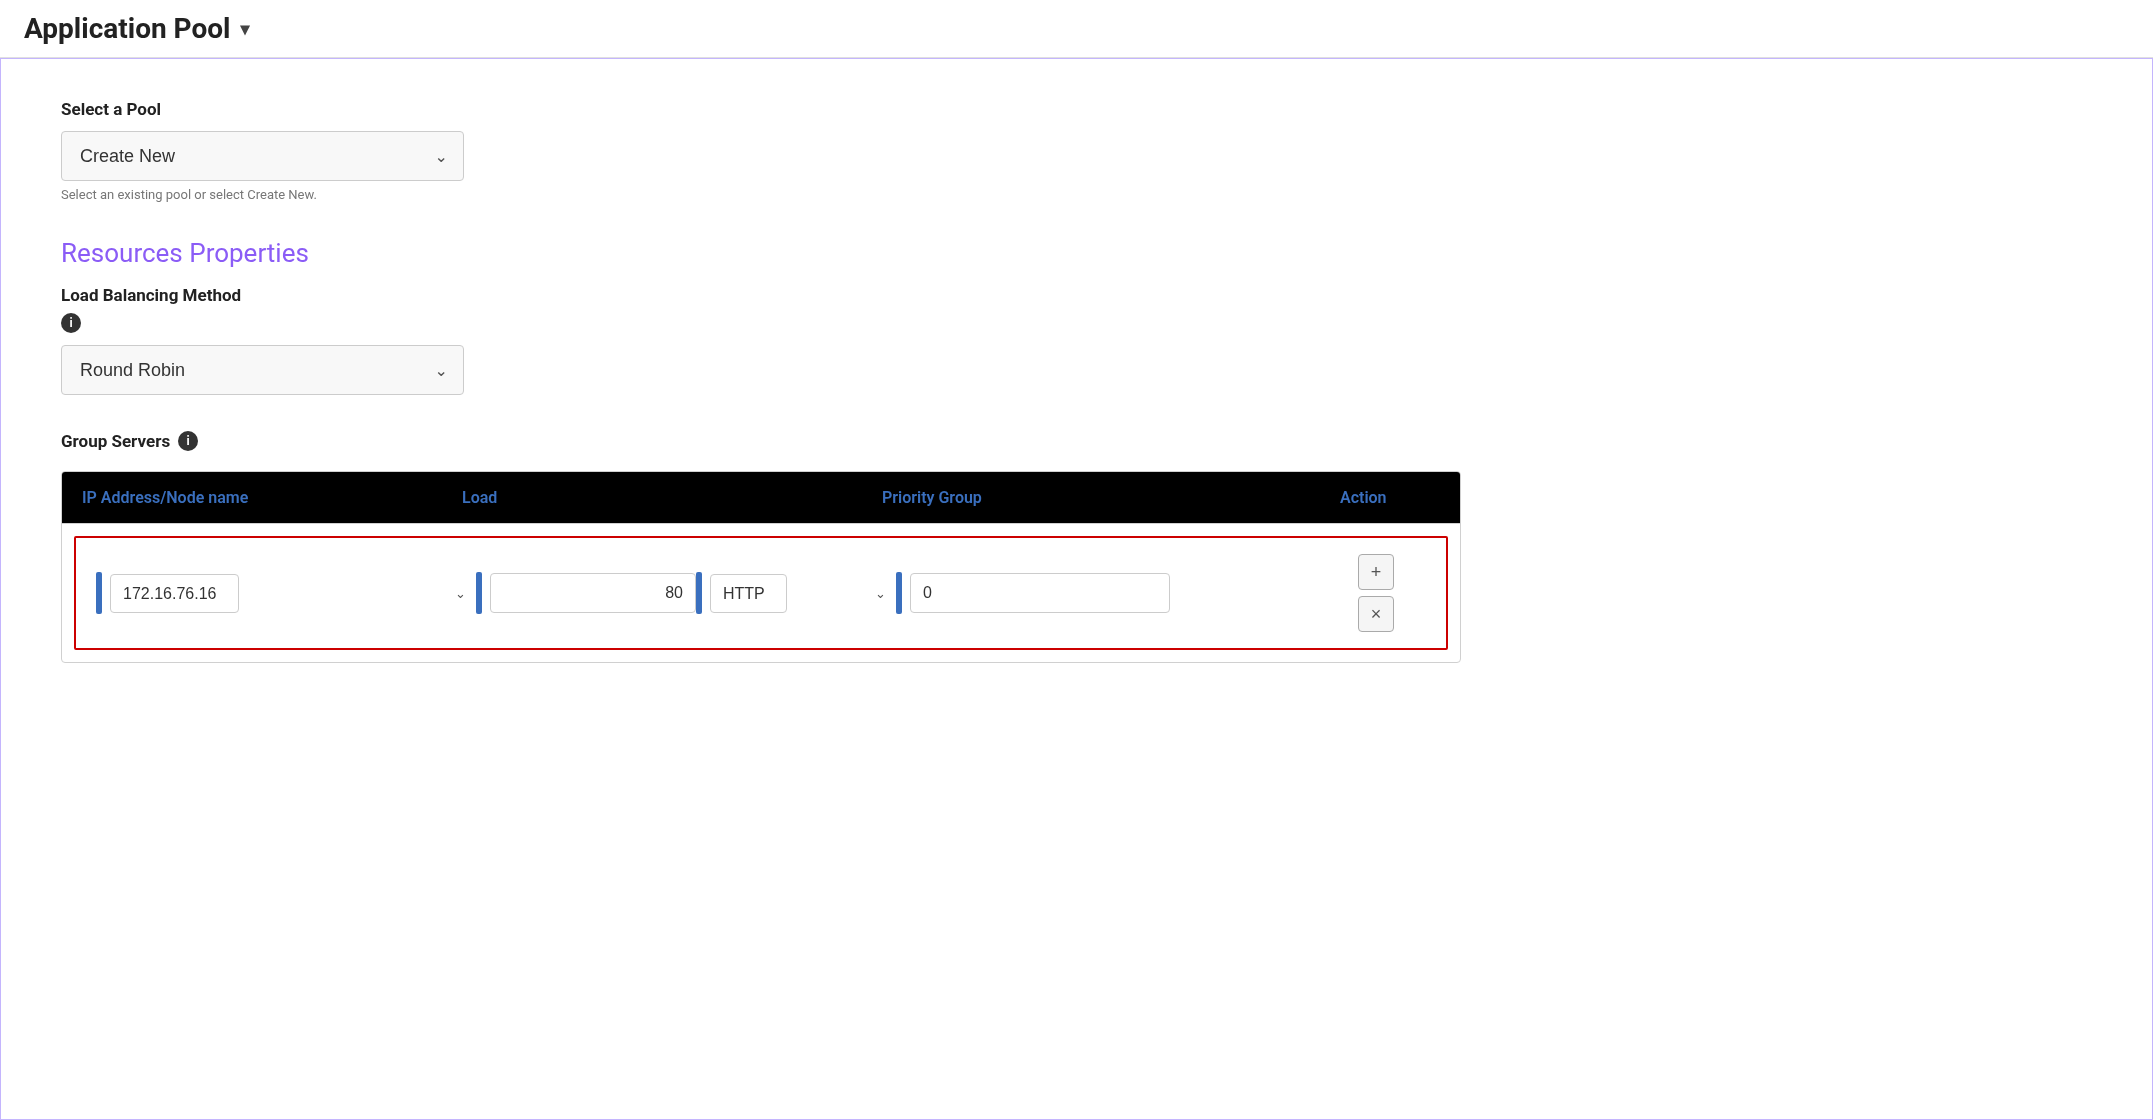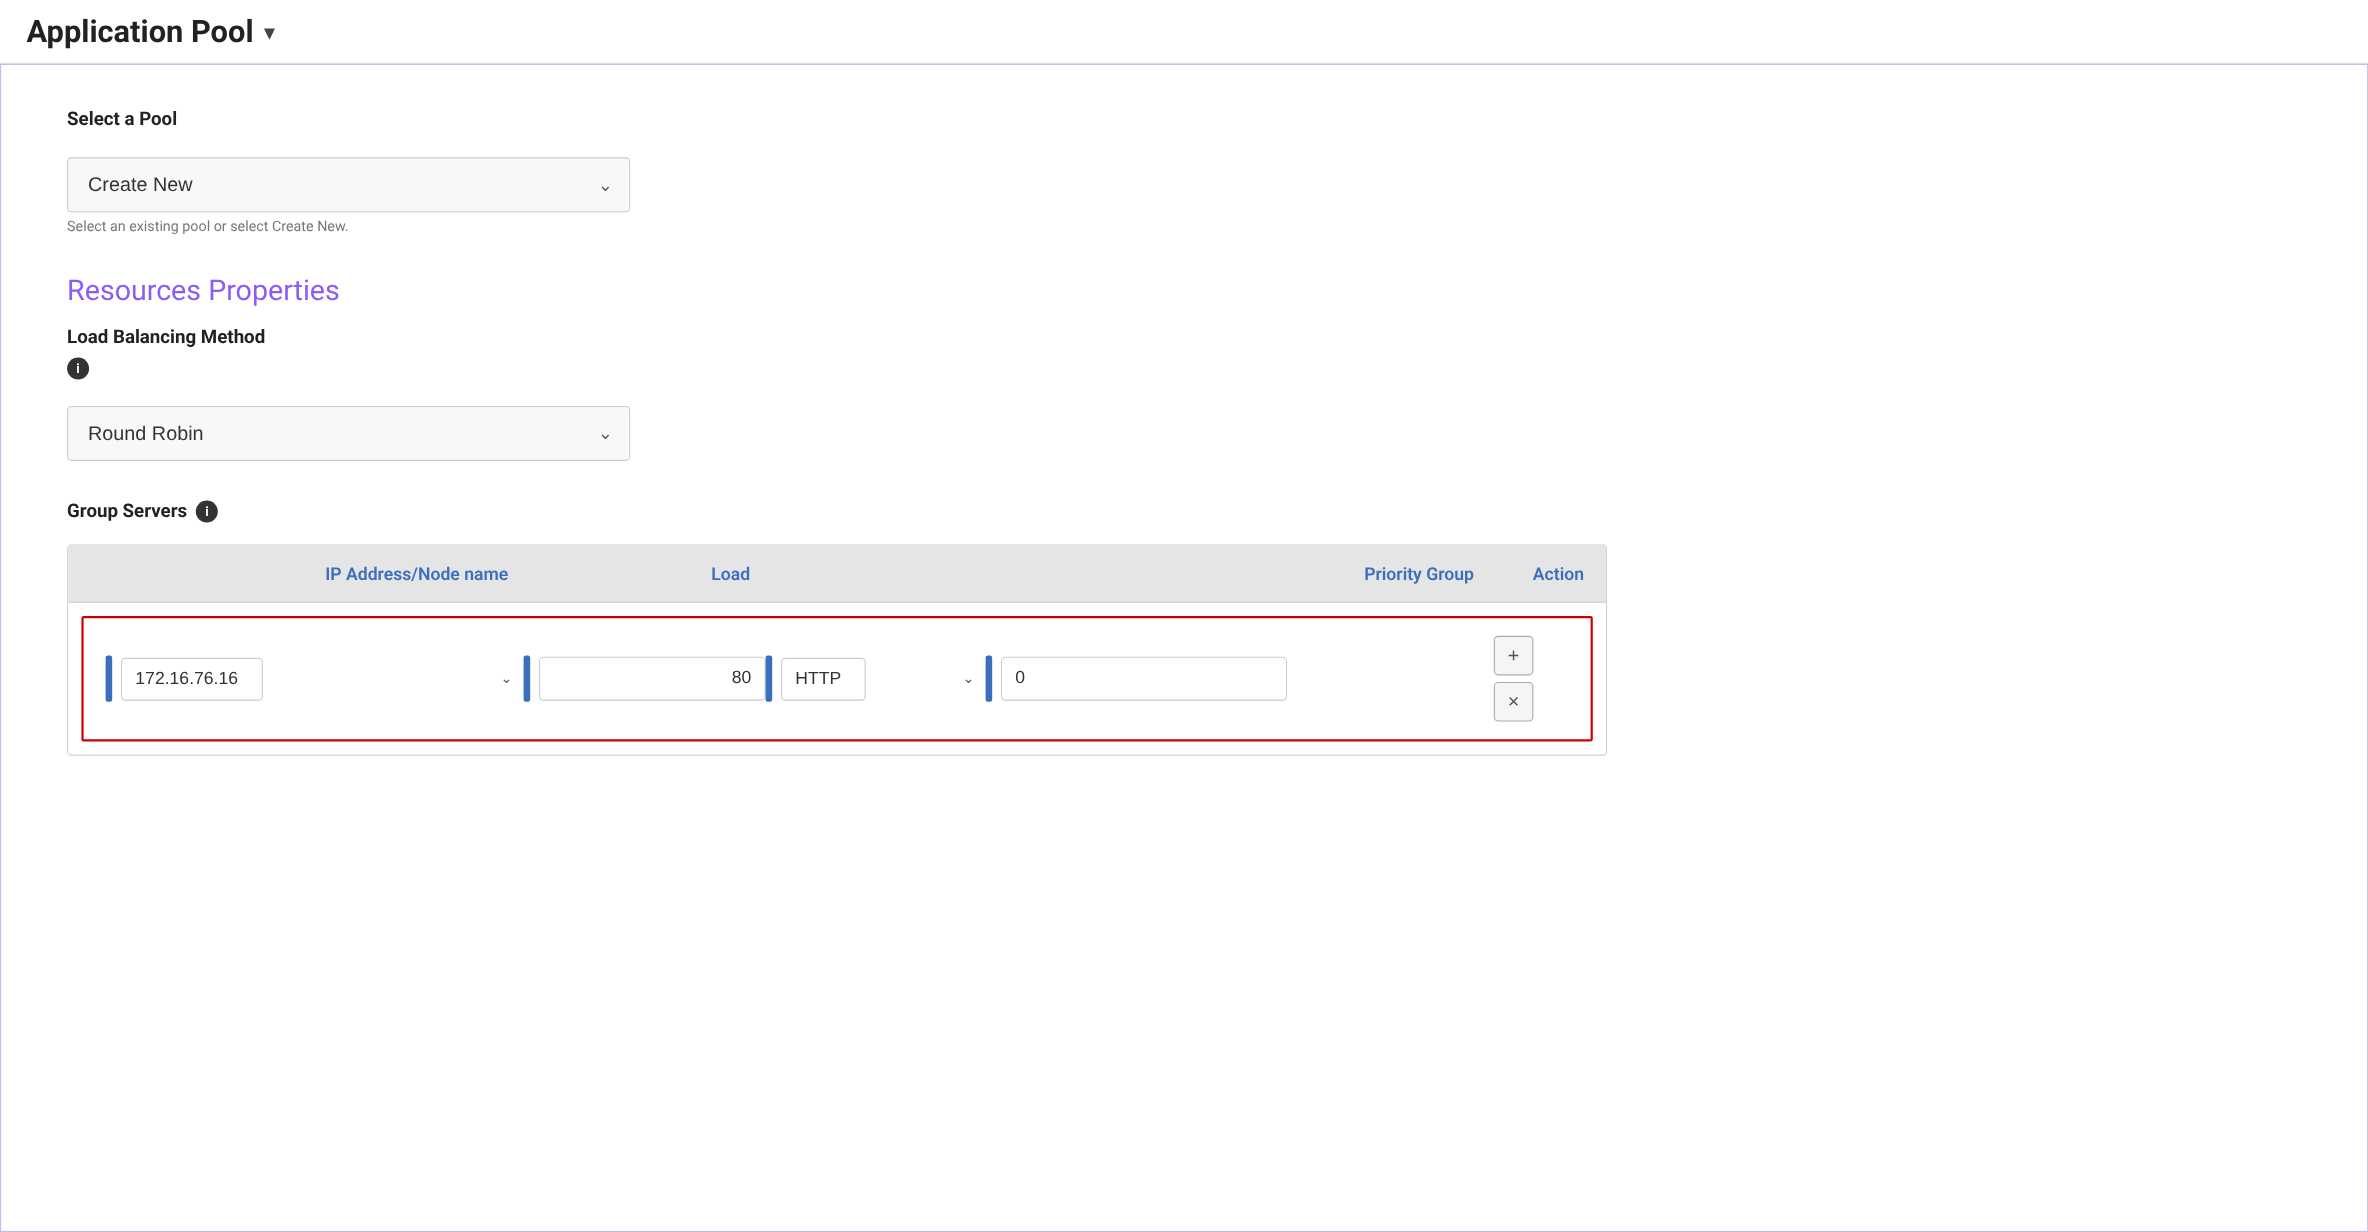--- a/index.html
+++ b/index.html
@@ -64,22 +64,21 @@
     .section-label {
       font-size: 17px;
       font-weight: 700;
       color: #222;
       margin-bottom: 12px;
     }
 
     .select-wrapper {
       position: relative;
       display: inline-block;
-      width: 512px;
-      margin-top: 12px;
+      width: 403px;
     }
 
     .form-select {
       width: 100%;
       padding: 14px 48px 14px 18px;
       font-size: 18px;
       color: #333;
       background: #f8f8f8;
       border: 1px solid #ccc;
       border-radius: 4px;
@@ -155,24 +154,23 @@
       border-radius: 4px;
       overflow: hidden;
       width: 100%;
       max-width: 1400px;
       background: #fff;
     }
 
     .pool-table-header {
       display: grid;
       grid-template-columns: 380px 220px 200px 1fr 100px;
-      background: #e5e5e5;
+      background: #000000;
       padding: 16px 20px;
       border-bottom: 1px solid #d0d0d0;
-      text-align: right;
     }
 
     .col-header {
       font-size: 16px;
       font-weight: 600;
       color: #3a6fbe;
     }
 
     .pool-table-row {
       display: grid;

